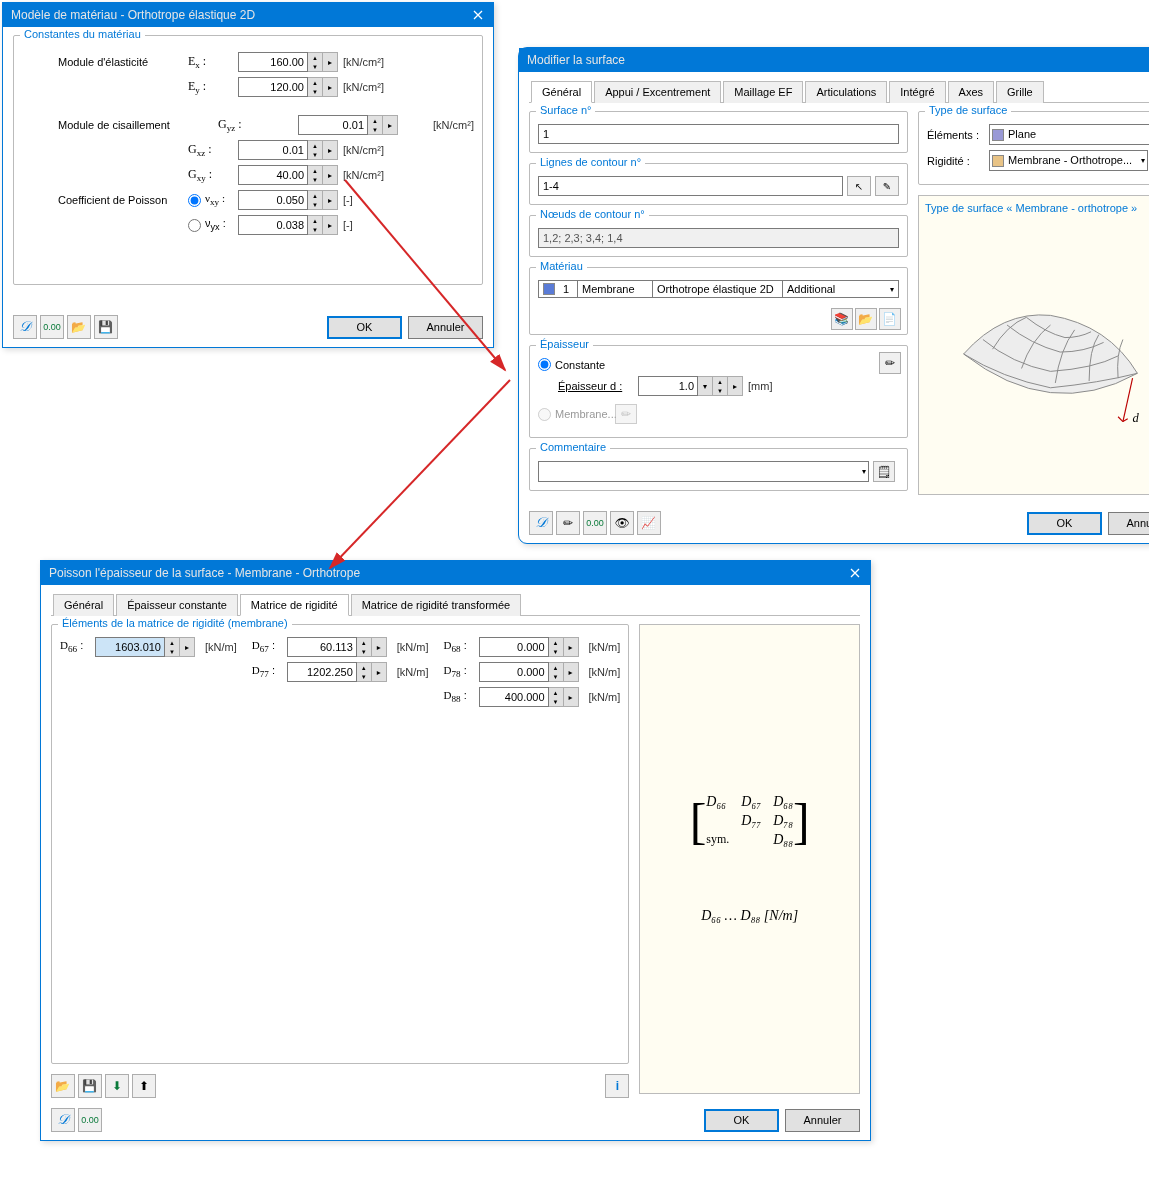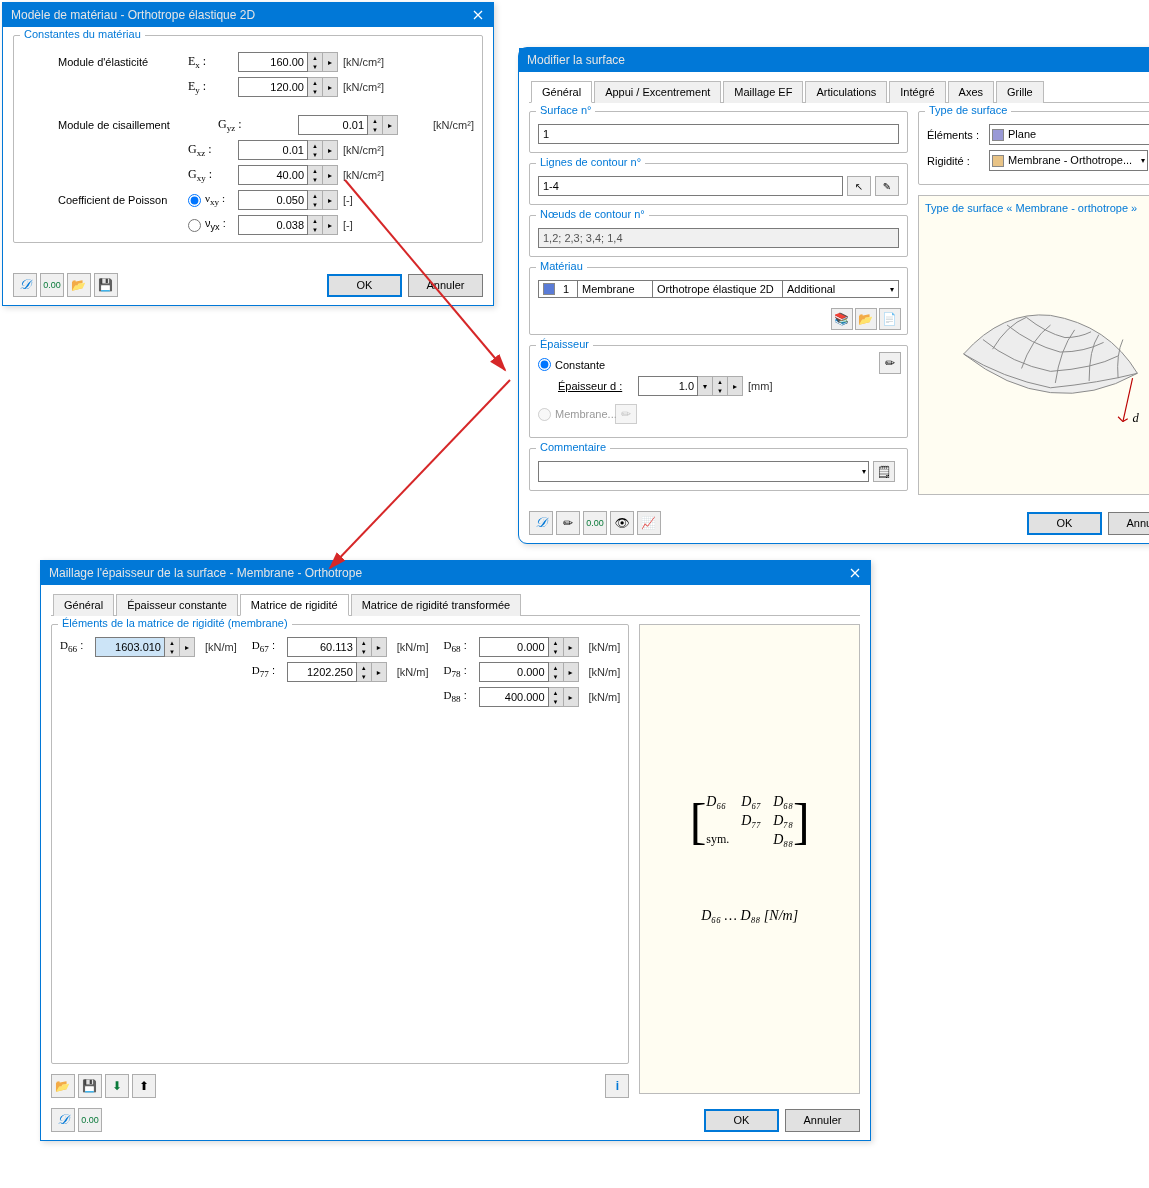--- a/index.html
+++ b/index.html
@@ -58,21 +58,21 @@
 <div class="dialog" style="left:2px; top:2px; width:492px;">
   <div class="titlebar">
     <span>Modèle de matériau - Orthotrope élastique 2D</span>
     <span class="titlebar-close">
       <svg viewBox="0 0 10 10">
           <path d="M1 1 L9 9 M9 1 L1 9" stroke="#fff" stroke-width="1.3"></path>
         </svg>
     </span>
   </div>
   <div class="content">
-    <div class="groupbox" style="height:208px;padding-left:44px;">
+    <div class="groupbox" style="height:250px;padding-left:44px;">
       <span class="groupbox-title">Constantes du matériau</span>
 
       <div class="row" style="margin-top:4px;">
         <span class="label-main">Module d'élasticité</span>
         <span class="label-sym"><span>E</span><sub>x</sub> :</span>
         <div class="num-input-wrap">
           <input class="num-input" value="160.00" style="">
           <div class="spinner">
               <div class="spin-btn">▲</div>
               <div class="spin-btn">▼</div>
@@ -336,21 +336,21 @@
       <div style="display:flex; gap:6px;">
         <button class="btn default">OK</button>
         <button class="btn">Annuler</button>
       </div>
     </div>
   </div>
 </div>
 
 <div class="dialog" style="left:40px; top:560px; width:831px;">
   <div class="titlebar">
-    <span>Maillage l'épaisseur de la surface - Membrane - Orthotrope</span>
+    <span>Poisson l'épaisseur de la surface - Membrane - Orthotrope</span>
     <span class="titlebar-close">
         <svg viewBox="0 0 10 10">
           <path d="M1 1 L9 9 M9 1 L1 9" stroke="#fff" stroke-width="1.3"></path>
         </svg>
       </span>
   </div>
   <div class="content">
     <div class="tabs">
       <div class="tab">Général</div>
       <div class="tab">Épaisseur constante</div>

